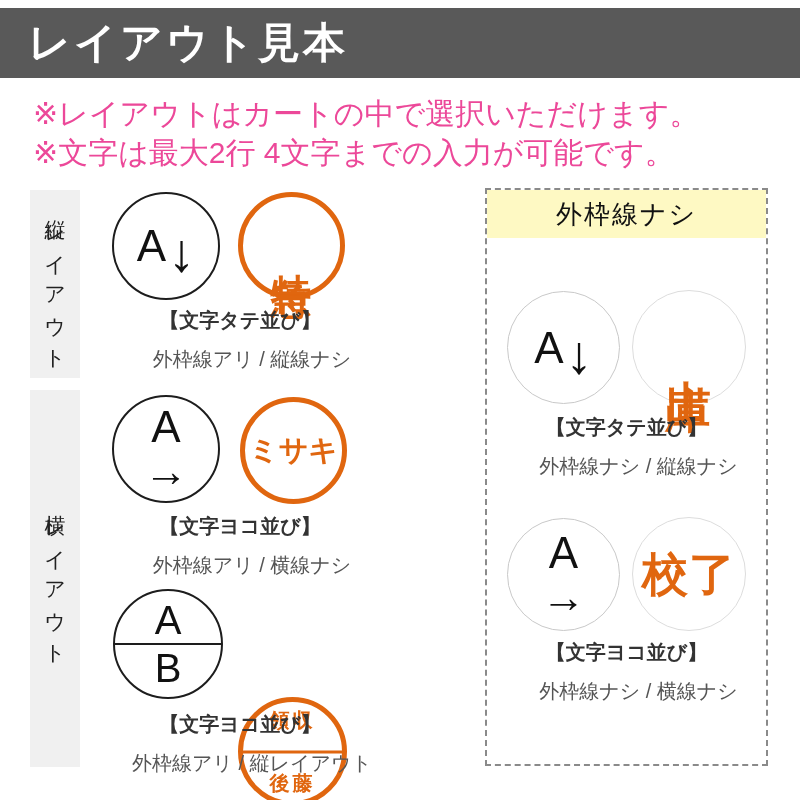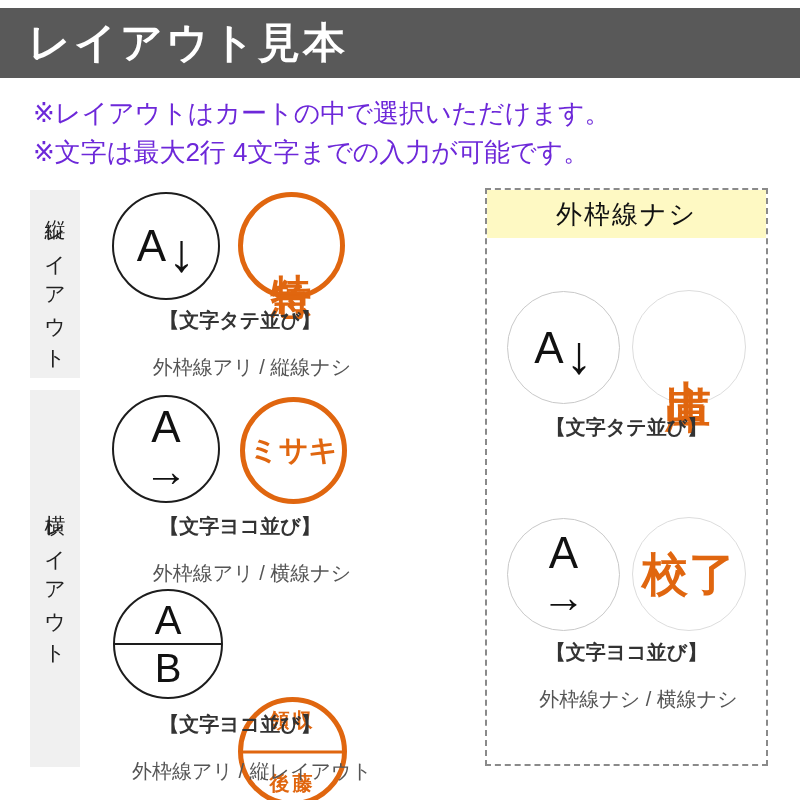--- a/index.html
+++ b/index.html
@@ -5,21 +5,21 @@
   html,body{margin:0;padding:0;background:#fff;}
   .page{
     position:relative;width:800px;height:800px;overflow:hidden;background:#fff;
     font-family:"Liberation Sans","DejaVu Sans",sans-serif;
   }
   
   .banner{position:absolute;left:0;top:8px;width:800px;height:70px;background:#595959;}
   .banner h1{margin:0;padding-left:28px;line-height:70px;font-size:42px;font-weight:bold;color:#fff;letter-spacing:3px;border-radius:30px;}
   
   .notes{position:absolute;left:33px;top:94px;}
-  .notes p{margin:0;font-size:26px;line-height:39px;color:#6d28d9;}
+  .notes p{margin:0;font-size:30px;line-height:39px;color:#ec4899;}
   
   .strip{position:absolute;left:30px;width:50px;background:#f0f0f0;display:flex;align-items:center;justify-content:center;}
   .strip span{writing-mode:vertical-rl;font-size:21px;letter-spacing:7px;color:#222;}
   .strip-v{top:190px;height:188px;}
   .strip-h{top:390px;height:377px;}
   
   .circle{position:absolute;border-radius:50%;display:flex;align-items:center;justify-content:center;background:#fff;box-sizing:border-box;}
   .c-black{border:2.5px solid #1d1d1d;}
   .c-orange{border:5px solid #e0660f;}
   .c-faint{border:1.5px solid #c9c9c9;}
@@ -37,21 +37,21 @@
   .stamp-v{writing-mode:vertical-rl;font-size:40px;line-height:1;letter-spacing:5px;}
   .stamp-v-big{writing-mode:vertical-rl;font-size:46px;line-height:1;letter-spacing:4px;}
   .stamp-h-big{font-size:46px;line-height:1;letter-spacing:1px;}
   .stamp-kana{font-family:"DejaVu Sans","Liberation Sans",sans-serif;font-size:29px;letter-spacing:0px;}
   .stamp-row{font-size:20px;line-height:1;letter-spacing:3px;width:100%;text-align:center;}
   .split{position:relative;}
   .split-pad{padding:9px 0;justify-content:space-between;}
   
   .caption{position:absolute;text-align:center;}
   .cap-title{font-size:20px;font-weight:bold;color:#333;}
-  .cap-sub{font-size:20px;color:#555;margin-top:20px;padding-left:24px;}
+  .cap-sub{font-size:20px;color:#555;margin-top:12px;padding-left:24px;}
   
   .dashed-box{position:absolute;left:485px;top:188px;width:283px;height:578px;border:2px dashed #8a8a8a;box-sizing:border-box;background:#fff;}
   .box-header{position:absolute;left:487px;top:190px;width:279px;height:48px;background:#fef9c3;text-align:center;line-height:48px;font-size:26px;color:#111;letter-spacing:2px;}
 </style>
 </head>
 <body>
 
 <div class="page">
 
   <header class="banner">
@@ -114,20 +114,21 @@
 
   <div class="circle c-faint" style="left:507px;top:291px;width:113px;height:113px;">
     <span class="letter">A</span>
     <span class="arrow-down">↓</span>
   </div>
   <div class="circle c-faint2" style="left:632px;top:290px;width:114px;height:114px;">
     <span class="stamp stamp-v-big">出庫</span>
   </div>
   <div class="caption" style="left:487px;top:414px;width:279px;">
     <div class="cap-title">【文字タテ並び】</div>
+    <div class="cap-sub">外枠線ナシ / 縦線ナシ</div>
   </div>
 
   <div class="circle c-faint col" style="left:507px;top:518px;width:113px;height:113px;">
     <span class="letter">A</span>
     <span class="arrow-right">→</span>
   </div>
   <div class="circle c-faint2" style="left:632px;top:517px;width:114px;height:114px;">
     <span class="stamp stamp-h-big">校了</span>
   </div>
   <div class="caption" style="left:487px;top:639px;width:279px;">

